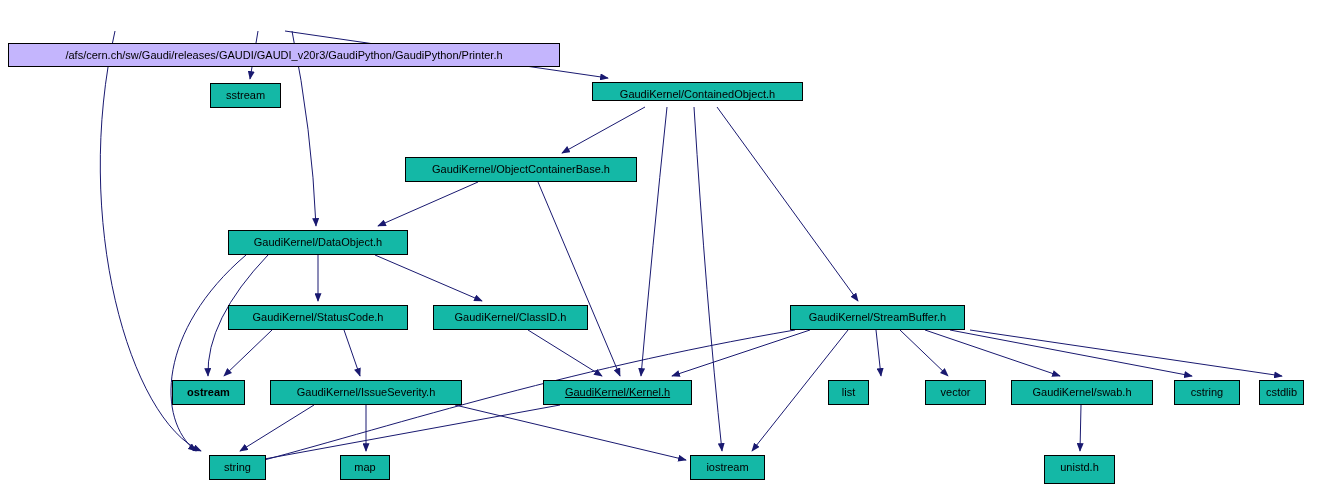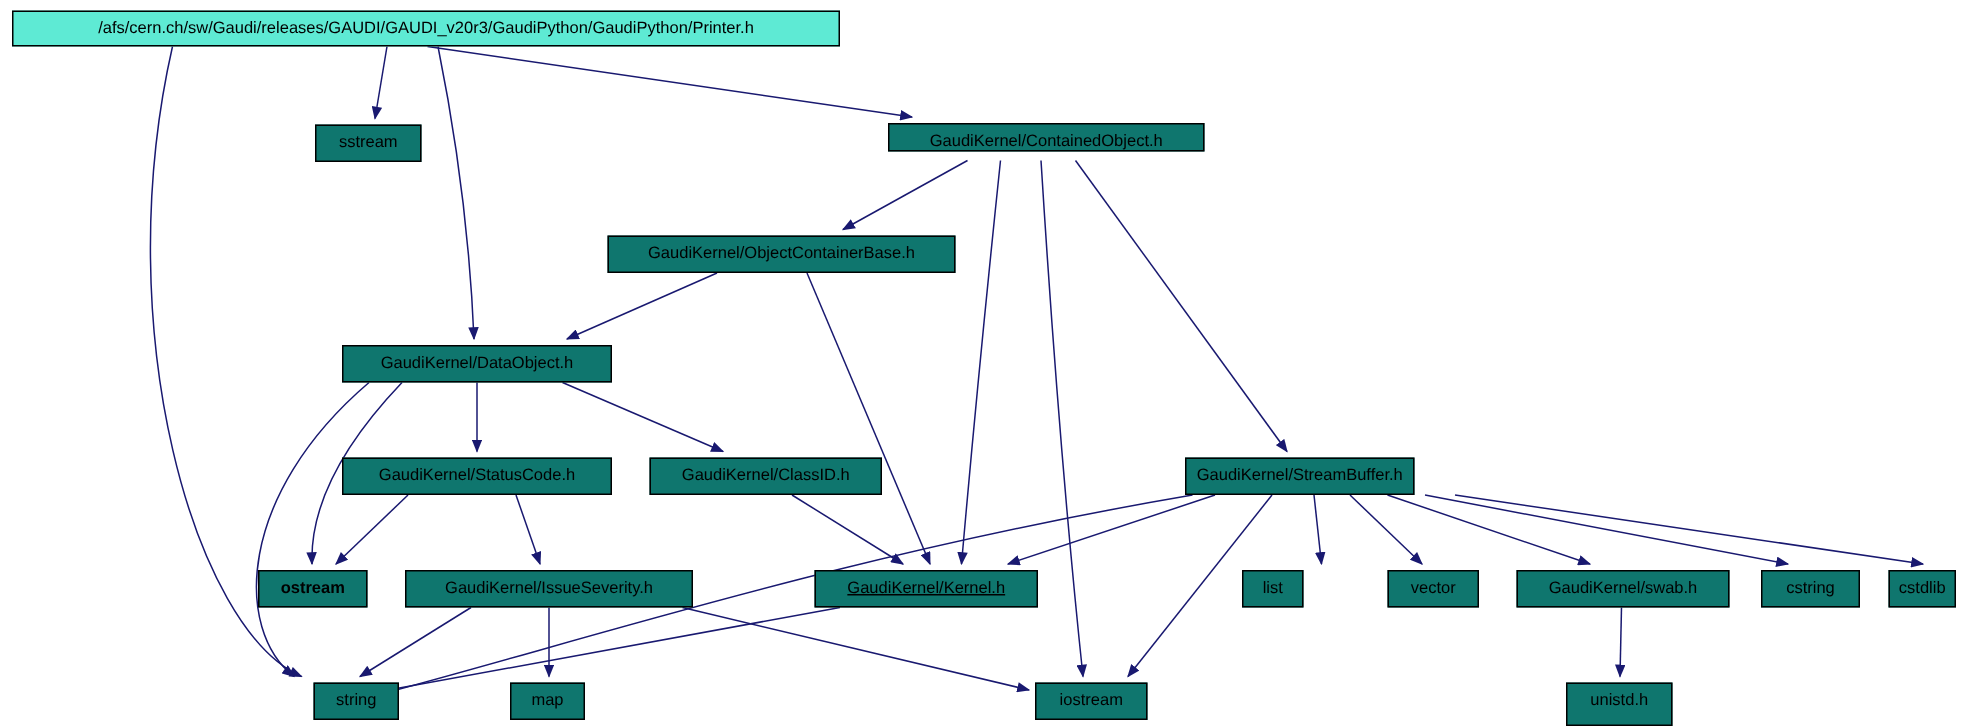--- a/index.html
+++ b/index.html
@@ -8,28 +8,28 @@
     width:1324px;height:485px;
     background:#ffffff;
     font-family:"Liberation Sans", sans-serif;
     overflow:hidden;
   }
   .edge-layer{position:absolute;left:0;top:0;}
   .node{
     position:absolute;
     box-sizing:border-box;
     border:1px solid #000000;
-    background:#0f766e;
+    background:#14b8a6;
     color:#000000;
     font-size:11px;
     text-align:center;
     white-space:nowrap;
     overflow:hidden;
   }
-  .node.root{background:#5eead4;}
+  .node.root{background:#c4b5fd;margin-top:36px;}
 </style>
 </head>
 <body>
 
 <div class="canvas">
     <svg width="1324" height="485" class="edge-layer">
       <defs>
         <marker id="arrow" viewBox="0 0 10 8" refX="9" refY="4" markerWidth="9" markerHeight="7" orient="auto">
           <path d="M0,0 L10,4 L0,8 z" fill="#191970"></path>
         </marker>
@@ -65,21 +65,21 @@
       <path d="M970,330 L1282,376" fill="none" stroke="#191970" stroke-width="1" marker-end="url(#arrow)"></path>
       <path d="M1081,405 L1080,451" fill="none" stroke="#191970" stroke-width="1" marker-end="url(#arrow)"></path>
     </svg>
     <div class="node root" style="left: 8px; top: 7px; width: 552px; height: 24px; line-height: 22px; border-color: rgb(0, 0, 0); color: rgb(0, 0, 0);">/afs/cern.ch/sw/Gaudi/releases/GAUDI/GAUDI_v20r3/GaudiPython/GaudiPython/Printer.h</div>
     <div class="node" style="left: 210px; top: 83px; width: 71px; height: 25px; line-height: 23px; border-color: rgb(0, 0, 0); color: rgb(0, 0, 0);">sstream</div>
     <div class="node" style="left: 592px; top: 82px; width: 211px; height: 19px; line-height: 23px; border-color: rgb(0, 0, 0); color: rgb(0, 0, 0);">GaudiKernel/ContainedObject.h</div>
     <div class="node" style="left: 405px; top: 157px; width: 232px; height: 25px; line-height: 23px; border-color: rgb(0, 0, 0); color: rgb(0, 0, 0);">GaudiKernel/ObjectContainerBase.h</div>
     <div class="node" style="left: 228px; top: 230px; width: 180px; height: 25px; line-height: 23px; border-color: rgb(0, 0, 0); color: rgb(0, 0, 0);">GaudiKernel/DataObject.h</div>
     <div class="node" style="left: 228px; top: 305px; width: 180px; height: 25px; line-height: 23px; border-color: rgb(0, 0, 0); color: rgb(0, 0, 0);">GaudiKernel/StatusCode.h</div>
     <div class="node" style="left: 433px; top: 305px; width: 155px; height: 25px; line-height: 23px; border-color: rgb(0, 0, 0); color: rgb(0, 0, 0);">GaudiKernel/ClassID.h</div>
-    <div class="node" style="left: 790px; top: 305px; width: 153px; height: 25px; line-height: 23px; border-color: rgb(0, 0, 0); color: rgb(0, 0, 0);">GaudiKernel/StreamBuffer.h</div>
+    <div class="node" style="left: 790px; top: 305px; width: 175px; height: 25px; line-height: 23px; border-color: rgb(0, 0, 0); color: rgb(0, 0, 0);">GaudiKernel/StreamBuffer.h</div>
     <div class="node" style="left: 172px; top: 380px; width: 73px; height: 25px; line-height: 23px; border-color: rgb(0, 0, 0); color: rgb(0, 0, 0); font-weight: bold;">ostream</div>
     <div class="node" style="left: 270px; top: 380px; width: 192px; height: 25px; line-height: 23px; border-color: rgb(0, 0, 0); color: rgb(0, 0, 0);">GaudiKernel/IssueSeverity.h</div>
     <div class="node" style="left: 543px; top: 380px; width: 149px; height: 25px; line-height: 23px; border-color: rgb(0, 0, 0); color: rgb(0, 0, 0); text-decoration: underline;">GaudiKernel/Kernel.h</div>
     <div class="node" style="left: 828px; top: 380px; width: 41px; height: 25px; line-height: 23px; border-color: rgb(0, 0, 0); color: rgb(0, 0, 0);">list</div>
     <div class="node" style="left: 925px; top: 380px; width: 61px; height: 25px; line-height: 23px; border-color: rgb(0, 0, 0); color: rgb(0, 0, 0);">vector</div>
     <div class="node" style="left: 1011px; top: 380px; width: 142px; height: 25px; line-height: 23px; border-color: rgb(0, 0, 0); color: rgb(0, 0, 0);">GaudiKernel/swab.h</div>
     <div class="node" style="left: 1174px; top: 380px; width: 66px; height: 25px; line-height: 23px; border-color: rgb(0, 0, 0); color: rgb(0, 0, 0);">cstring</div>
     <div class="node" style="left: 1259px; top: 380px; width: 45px; height: 25px; line-height: 23px; border-color: rgb(0, 0, 0); color: rgb(0, 0, 0);">cstdlib</div>
     <div class="node" style="left: 188px; top: 455px; width: 57px; height: 25px; line-height: 23px; border-color: rgb(0, 0, 0); color: rgb(0, 0, 0); margin-left: 21px;">string</div>
     <div class="node" style="left: 340px; top: 455px; width: 50px; height: 25px; line-height: 23px; border-color: rgb(0, 0, 0); color: rgb(0, 0, 0);">map</div>

